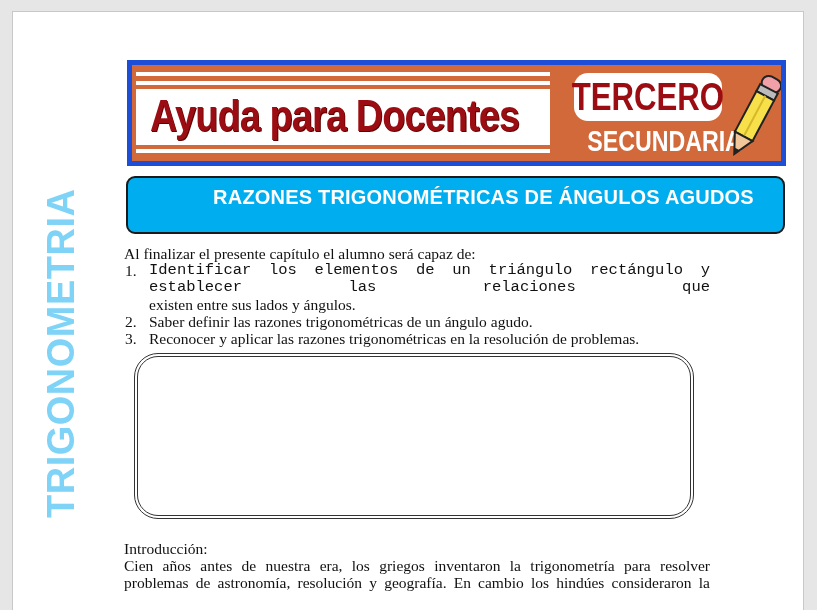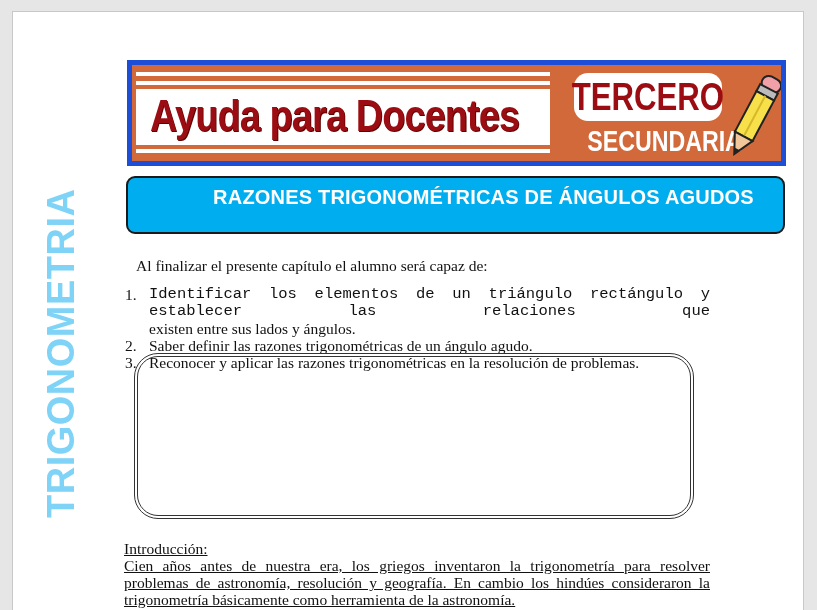--- a/index.html
+++ b/index.html
@@ -101,34 +101,34 @@
     letter-spacing: 0.5px;
     white-space: nowrap;
     width: 322px;
   }
   
   .body-text {
     position: absolute; left: 124px; width: 586px;
     font-size: 15.5px; line-height: 17px; color: #111;
   }
   .objectives { top: 245px; }
-  .objectives p { margin: 12px; }
+  .objectives p { margin: 0; }
   .objectives ol { margin: 0; padding: 0; list-style: none; }
   .objectives li { position: relative; padding-left: 25px; text-align: justify; text-align-last: left; }
   .objectives li .num { position: absolute; left: 1px; top: 0; }
   .objectives li .cont { display: block; text-align: right; }
   
   .frame {
     position: absolute; left: 134px; top: 353px;
     width: 560px; height: 166px;
     border: 4px double #333;
     border-radius: 24px;
     box-sizing: border-box;
   }
-  .intro { top: 540px; text-decoration: underline; }
+  .intro { top: 540px; }
   .intro p { margin: 0; text-align: justify; }
   .intro p.full { text-align-last: justify; }
 </style>
 </head>
 <body>
 
 <div class="page"></div>
 
 <div class="banner">
   <div class="stripes">
@@ -178,14 +178,13 @@
     </li>
   </ol>
 </div>
 
 <div class="frame"></div>
 
 <div class="body-text intro">
   <p>Introducción:</p>
   <p class="full">Cien años antes de nuestra era, los griegos inventaron la trigonometría para resolver</p>
   <p class="full">problemas de astronomía, resolución y geografía. En cambio los hindúes consideraron la</p>
-  <p>trigonometría básicamente como herramienta de la astronomía.</p>
 </div>
 
 </body></html>

